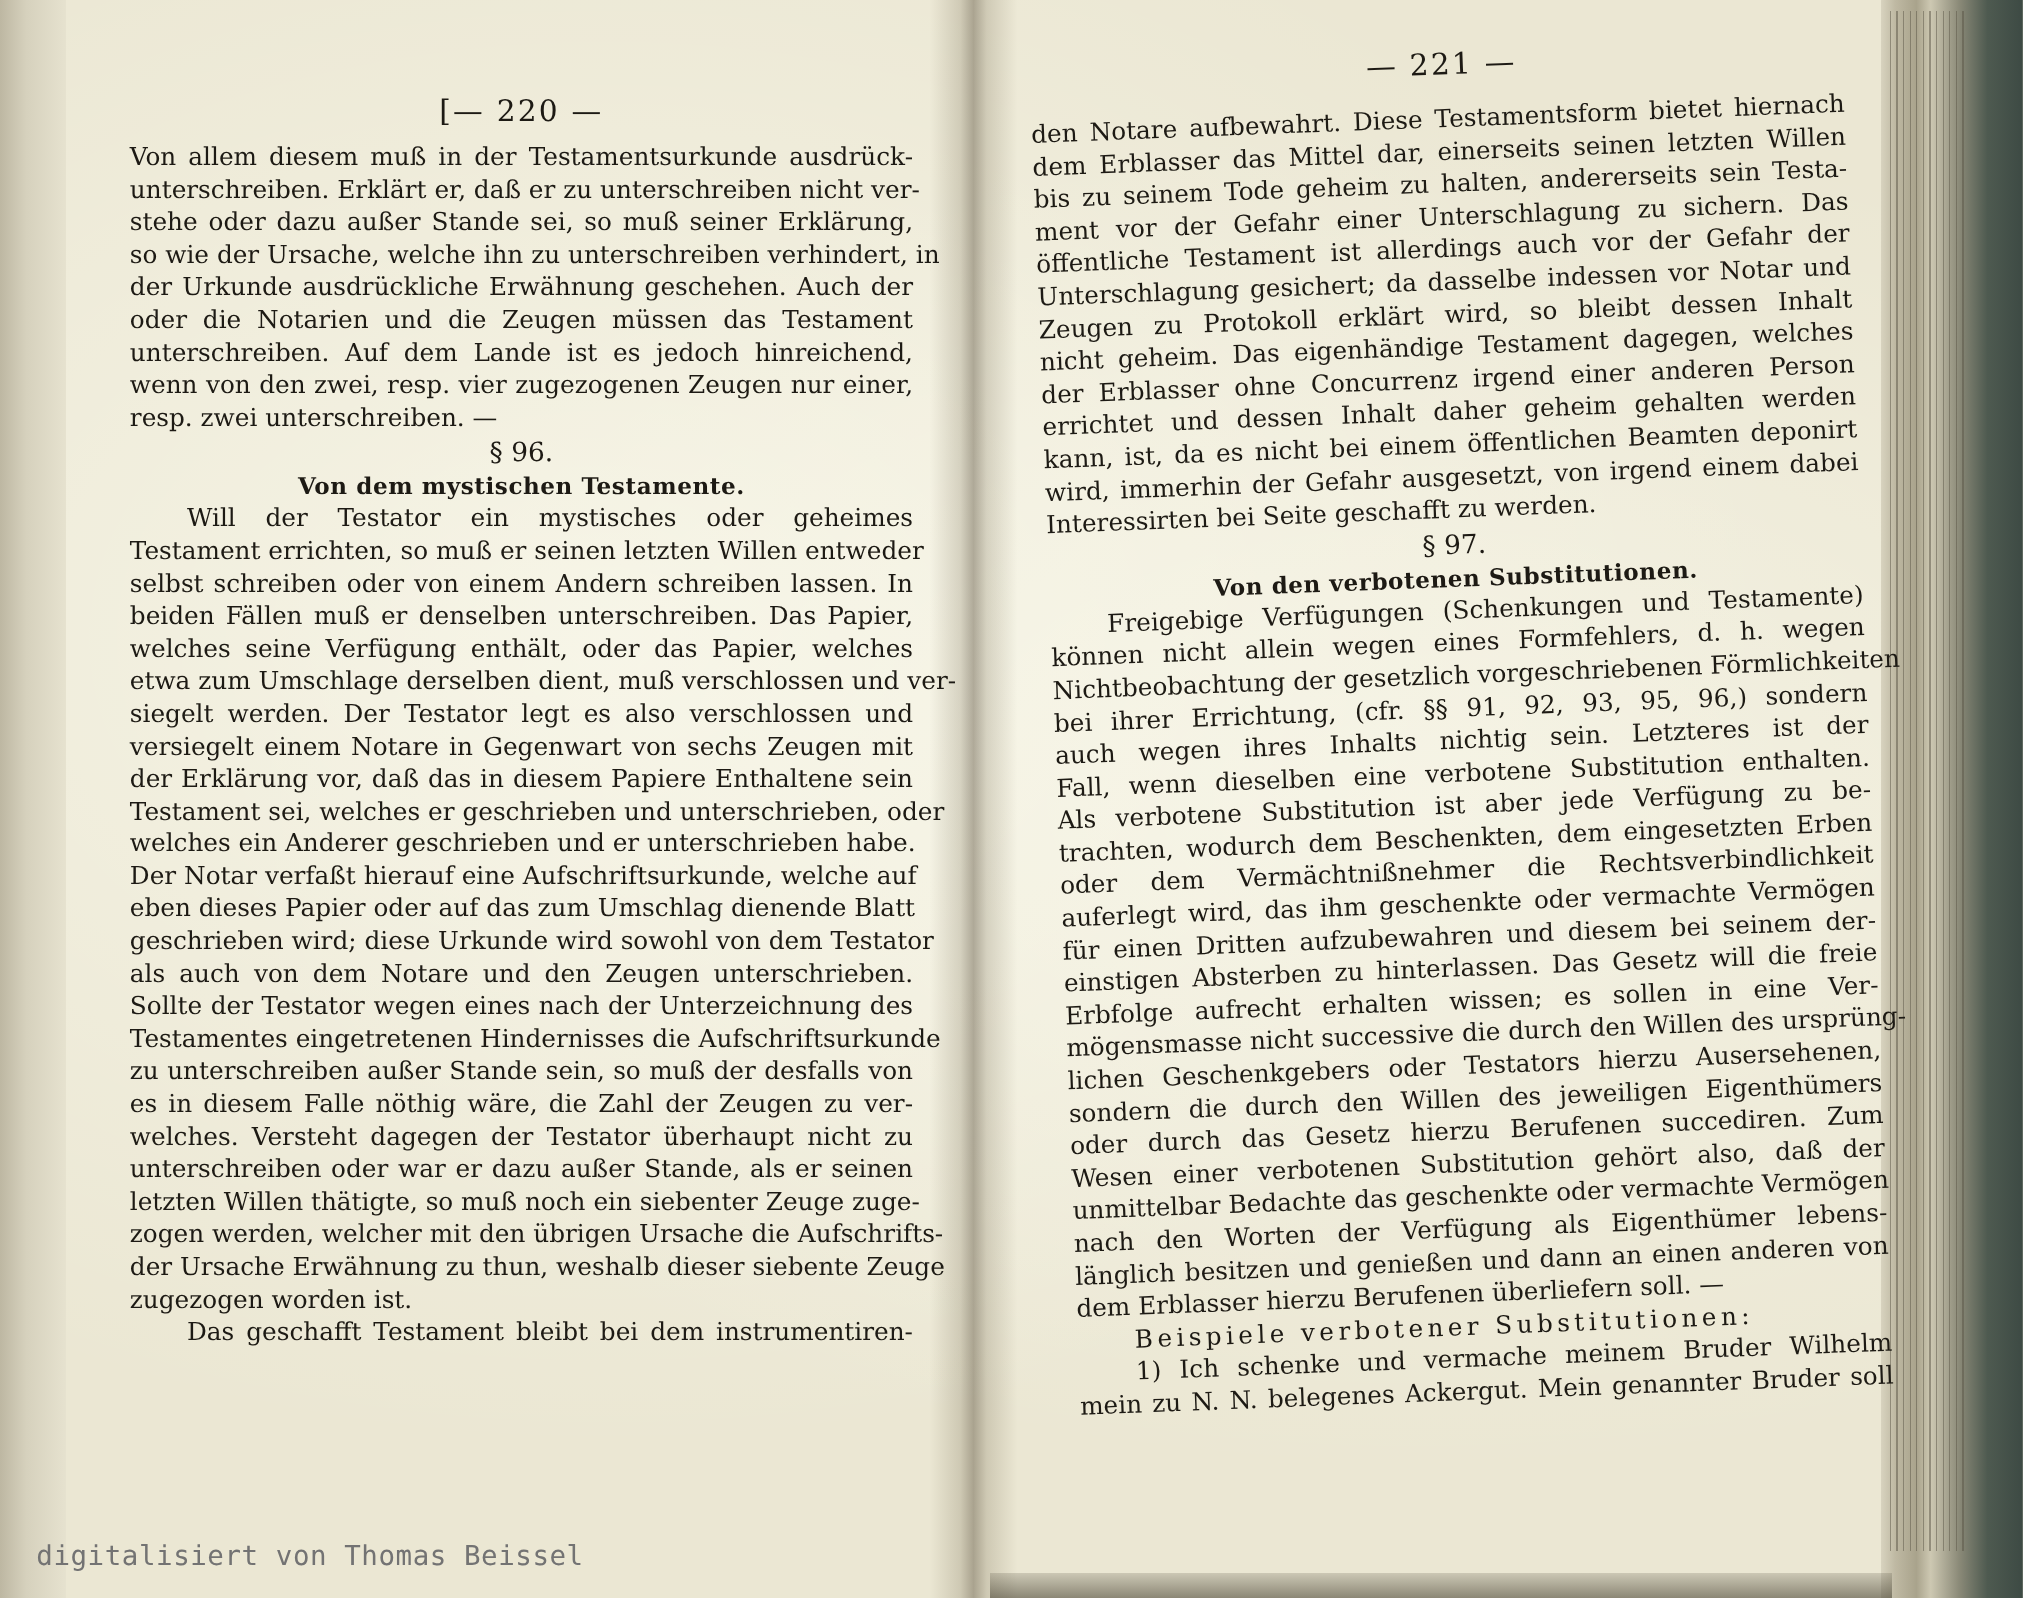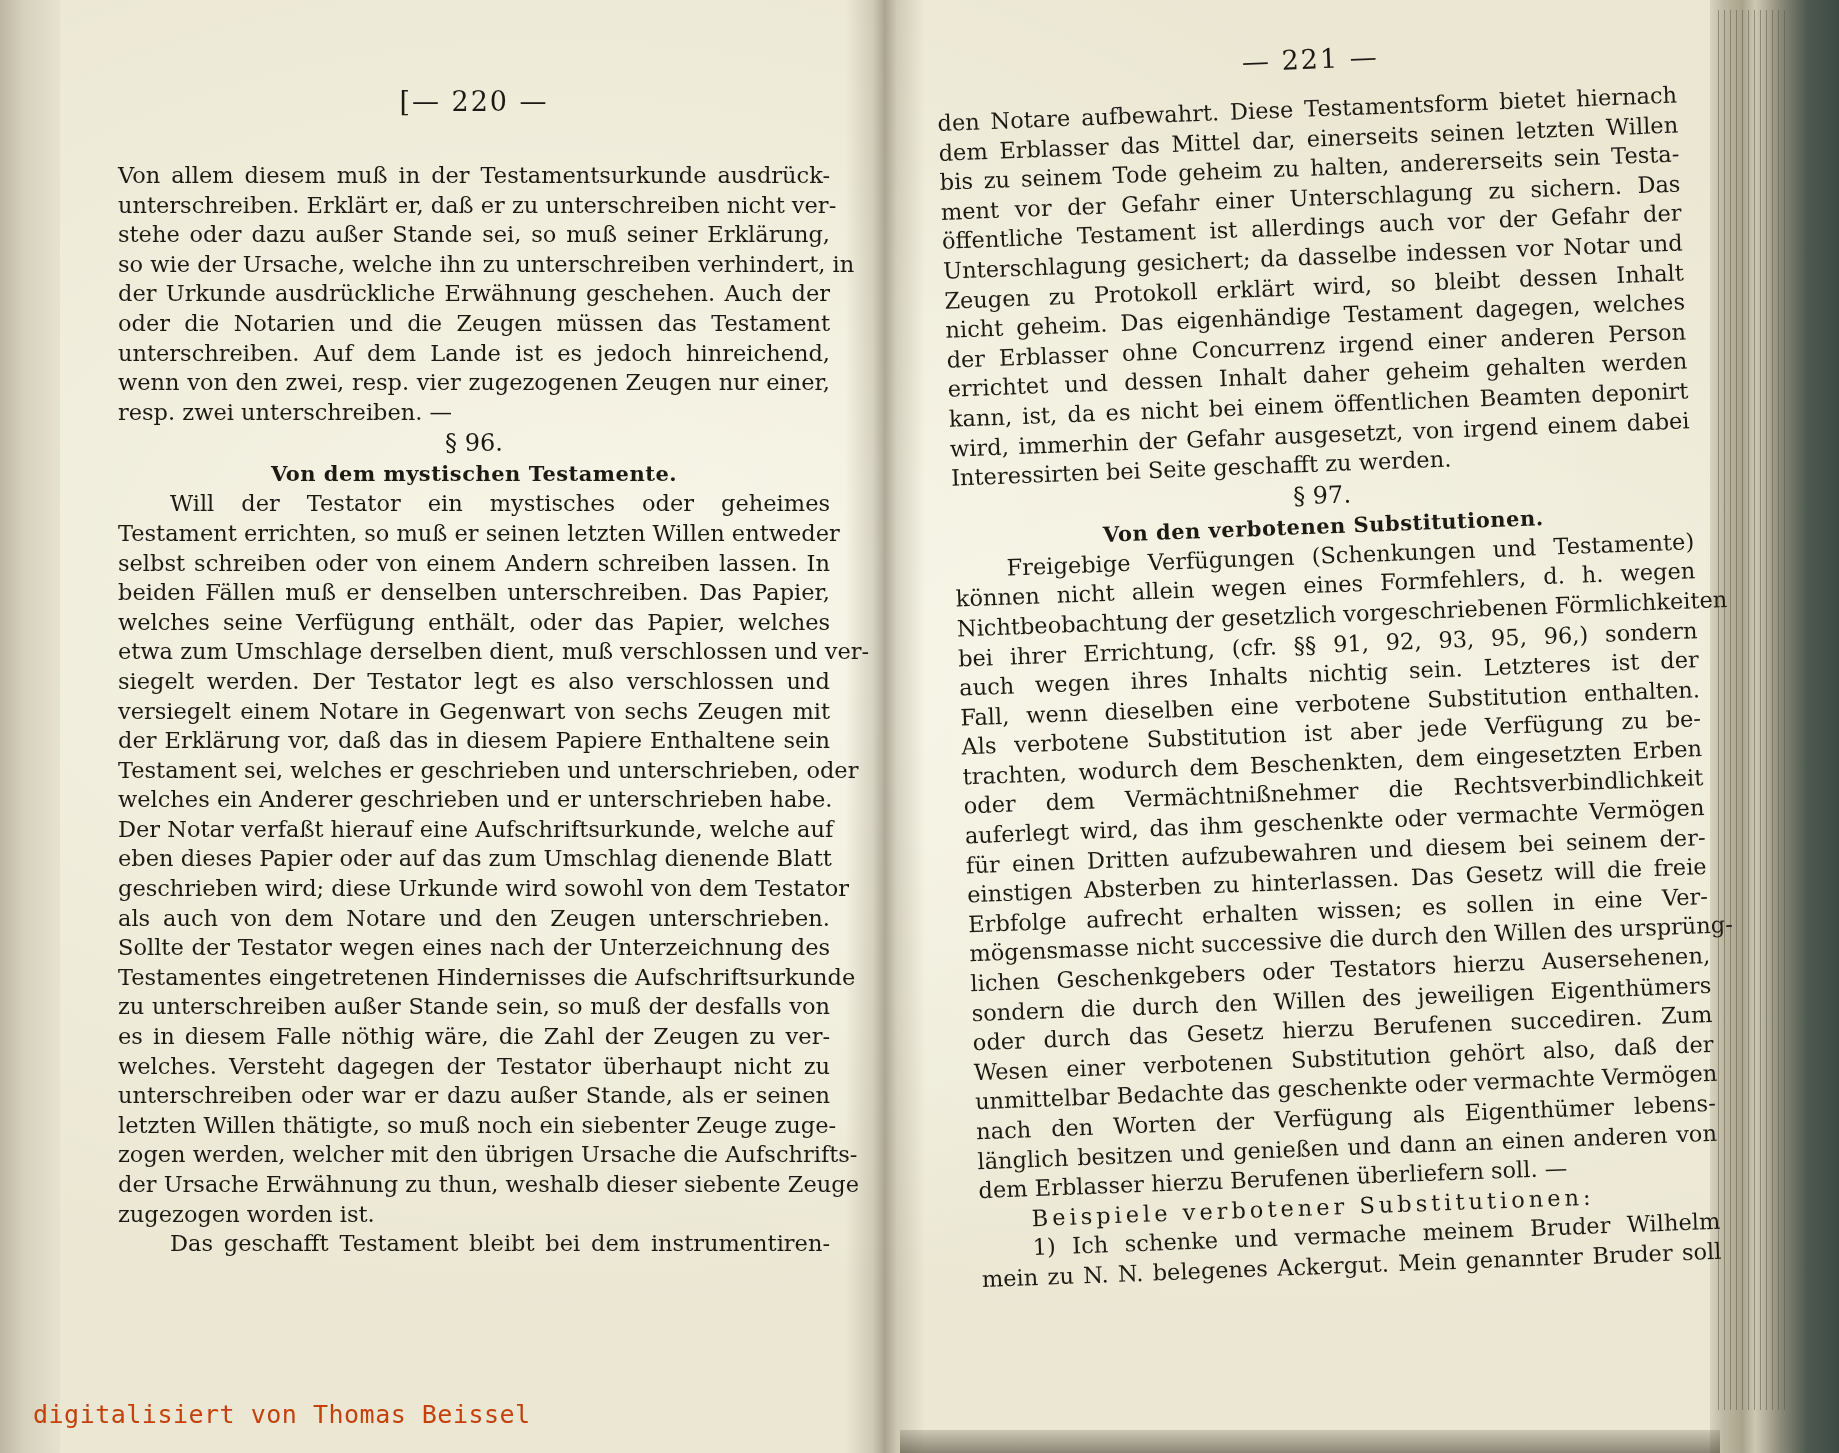--- a/index.html
+++ b/index.html
@@ -35,40 +35,40 @@
     position: absolute; left: 900px; top: 1430px; width: 820px; height: 23px;
     background: linear-gradient(180deg, rgba(80,75,60,0.2), rgba(60,55,40,0.55));
   }
   .page {
     position: absolute; color: #1d1a14;
     font-family: "DejaVu Serif", serif;
   }
   .page.left { left: 118px; top: 86px; width: 712px; }
   .page.right { left: 935px; top: 58px; width: 740px; transform: rotate(-2.2deg); transform-origin: 0 0; }
   .pnum {
-    text-align: center; font-size: 27px; margin-bottom: 44px; letter-spacing: 2px;
+    text-align: center; font-size: 27px; margin-bottom: 12px; letter-spacing: 2px;
   }
   .page.right .pnum { margin-bottom: 20px; padding-left: 10px; }
   .line {
     font-size: 22.5px; line-height: 29.6px; height: 29.6px;
     white-space: nowrap; text-align: justify; text-align-last: justify;
   }
   .line.last { text-align-last: left; }
   .line.indent { padding-left: 52px; }
   .sec {
     text-align: center; font-size: 24px; line-height: 32px; height: 32px;
   }
   .sec-title {
     text-align: center; font-size: 21px; font-weight: bold; line-height: 30px; height: 30px;
     letter-spacing: 0.5px;
   }
   .spaced { letter-spacing: 4px; }
   .watermark {
     position: absolute; left: 33px; top: 1400px;
-    font-family: "DejaVu Sans Mono", monospace; font-size: 25px; color: #c2410c;
+    font-family: "DejaVu Sans Mono", monospace; font-size: 25px; color: #737373;
     letter-spacing: 0.5px;
   }
 </style>
 </head>
 <body>
 
 <div class="scan"></div>
 <div class="left-edge"></div>
 <div class="gutter"></div>
 <div class="page-block">

